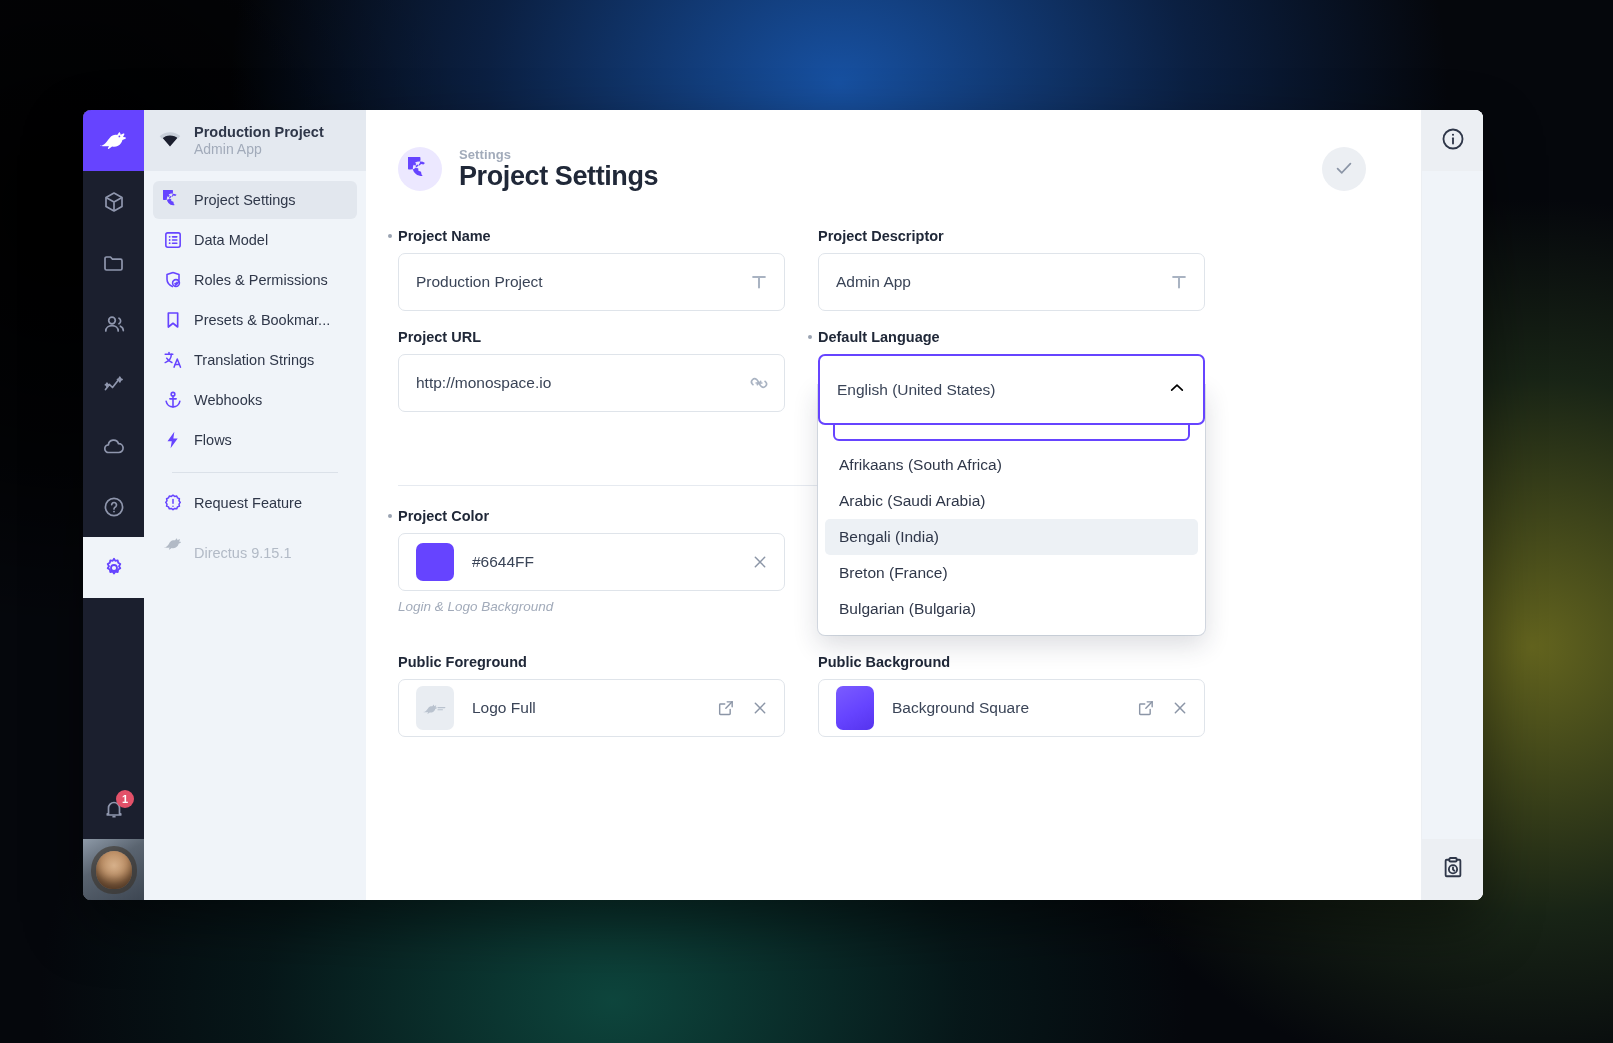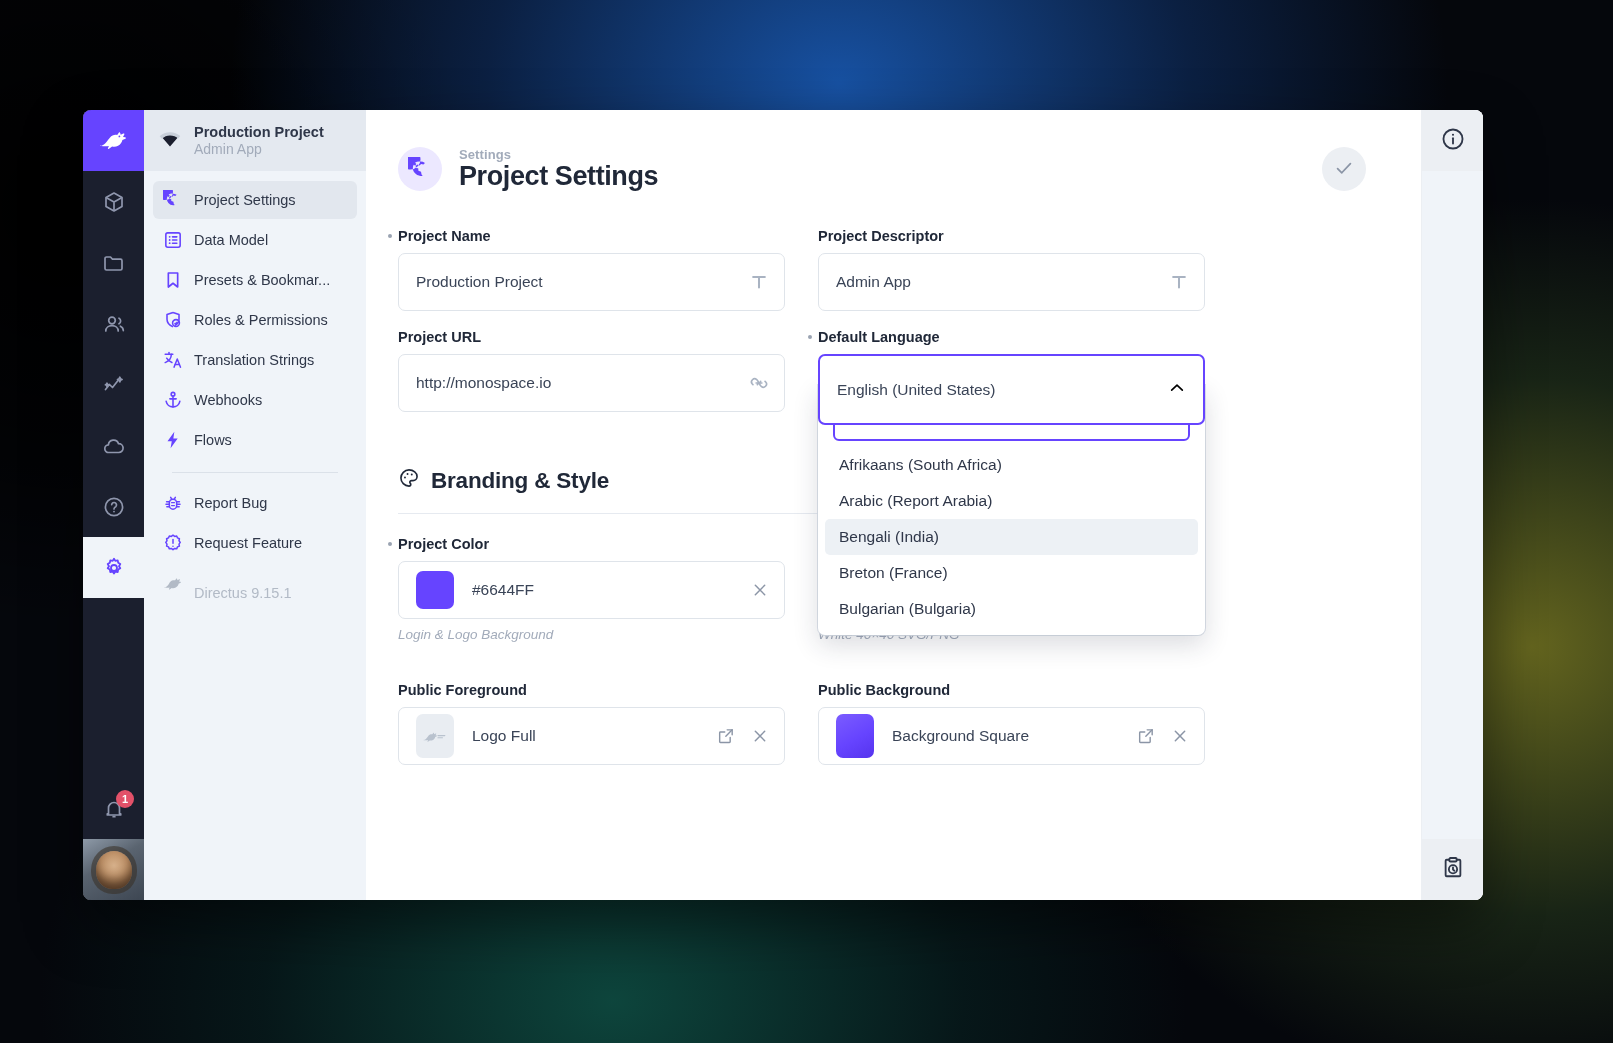--- a/index.html
+++ b/index.html
@@ -363,37 +363,37 @@
               <circle cx="8" cy="12" r="1.1" fill="currentColor" stroke="none"></circle>
               <circle cx="8" cy="15.8" r="1.1" fill="currentColor" stroke="none"></circle>
               <path d="M11.4 8.2h5.2M11.4 12h5.2M11.4 15.8h5.2"></path>
             </svg>
         </span>
         <span class="nav-label">Data Model</span>
       </div>
 
       <div class="nav-item">
         <span class="nav-icon">
-          <svg width="20" height="20" viewBox="0 0 24 24" fill="none" stroke="currentColor" stroke-width="2" stroke-linejoin="round">
-              <path d="M6.4 3.6h11.2v16.8L12 15.9l-5.6 4.5V3.6z"></path>
-            </svg>
-        </span>
-        <span class="nav-label">Presets &amp; Bookmar...</span>
-      </div>
-
-      <div class="nav-item">
-        <span class="nav-icon">
           <svg width="20" height="20" viewBox="0 0 24 24" fill="none" stroke="currentColor" stroke-width="1.9" stroke-linejoin="round">
               <path d="M12 2.9l7.2 2.6v5.7c0 3.2-2.3 6.1-5.2 7.5"></path>
               <path d="M12 2.9L4.8 5.5v5.7c0 4 3.5 7.4 7.2 8.8"></path>
               <circle cx="15.6" cy="15.6" r="4.1"></circle>
               <path d="M13.9 15.6l1.2 1.2 2.2-2.3"></path>
             </svg>
         </span>
         <span class="nav-label">Roles &amp; Permissions</span>
+      </div>
+
+      <div class="nav-item">
+        <span class="nav-icon">
+          <svg width="20" height="20" viewBox="0 0 24 24" fill="none" stroke="currentColor" stroke-width="2" stroke-linejoin="round">
+              <path d="M6.4 3.6h11.2v16.8L12 15.9l-5.6 4.5V3.6z"></path>
+            </svg>
+        </span>
+        <span class="nav-label">Presets &amp; Bookmar...</span>
       </div>
 
       <div class="nav-item">
         <span class="nav-icon">
           <svg width="20" height="20" viewBox="0 0 24 24" fill="none" stroke="currentColor" stroke-width="1.8" stroke-linecap="round" stroke-linejoin="round">
               <path d="M2.6 5.2h9.2"></path>
               <path d="M7.2 3.1v2.1"></path>
               <path d="M10 5.2c0 4.3-2.8 8.2-7.4 9.9"></path>
               <path d="M4.4 9.8c1.4 2.6 3.6 4.2 6.3 5.1"></path>
               <path d="M13.2 20.6l3.9-9.9 3.9 9.9"></path>
@@ -419,31 +419,20 @@
         <span class="nav-icon">
           <svg width="20" height="20" viewBox="0 0 24 24" fill="currentColor">
               <path d="M13.6 2.2L5.4 13.4h5.1l-1.4 8.4 8.5-11.6h-5.2z"></path>
             </svg>
         </span>
         <span class="nav-label">Flows</span>
       </div>
 
       <div id="nav-divider"></div>
 
-      <div class="nav-item">
-        <span class="nav-icon">
-          <svg width="20" height="20" viewBox="0 0 24 24" fill="none" stroke="currentColor" stroke-width="1.8" stroke-linecap="round">
-              <rect x="7.6" y="7.4" width="8.8" height="12" rx="4.4"></rect>
-              <path d="M9.2 5.2l1.3 2.2M14.8 5.2l-1.3 2.2"></path>
-              <path d="M7.6 10.6H4.3M7.6 13.4H3.6M7.6 16.6H4.6M16.4 10.6h3.3M16.4 13.4h4M16.4 16.6h3"></path>
-              <path d="M10.3 11.6h3.4M10.3 15h3.4" stroke-width="1.5"></path>
-            </svg>
-        </span>
-        <span class="nav-label">Report Bug</span>
-      </div>
 
       <div class="nav-item">
         <span class="nav-icon">
           <svg width="20" height="20" viewBox="0 0 24 24" fill="none" stroke="currentColor" stroke-width="1.8" stroke-linecap="round" stroke-linejoin="round">
               <path d="M12 2.6l2 1.5 2.4-.5 1 2.3 2.3 1-.5 2.4 1.5 2-1.5 2 .5 2.4-2.3 1-1 2.3-2.4-.5-2 1.5-2-1.5-2.4.5-1-2.3-2.3-1 .5-2.4-1.5-2 1.5-2-.5-2.4 2.3-1 1-2.3 2.4.5z"></path>
               <path d="M12 7.8v4.6"></path>
               <circle cx="12" cy="15.8" r="0.95" fill="currentColor" stroke="none"></circle>
             </svg>
         </span>
         <span class="nav-label">Request Feature</span>
@@ -550,46 +539,35 @@
               <svg width="17" height="17" viewBox="0 0 24 24" fill="none" stroke="currentColor" stroke-width="2" stroke-linecap="round">
                   <circle cx="10.6" cy="10.6" r="6.4"></circle>
                   <path d="M15.4 15.4l4.4 4.4"></path>
                 </svg>
             </span>
           </div>
           <div class="lang-option">
               <span>Afrikaans (South Africa)</span>
             </div>
           <div class="lang-option">
-              <span>Arabic (Report Arabia)</span>
+              <span>Arabic (Saudi Arabia)</span>
             </div>
           <div class="lang-option hover">
               <span>Bengali (India)</span>
             </div>
           <div class="lang-option">
               <span>Breton (France)</span>
             </div>
           <div class="lang-option">
               <span>Bulgarian (Bulgaria)</span>
             </div>
         </div>
       </div>
 
       <div class="section-header">
-        <div class="section-title">
-          <span>
-            <svg width="22" height="22" viewBox="0 0 24 24" fill="none" stroke="#202838" stroke-width="1.8">
-                <path d="M12 3.2a8.8 8.8 0 000 17.6c1.3 0 1.9-.8 1.9-1.7 0-.5-.2-.9-.5-1.3-.3-.4-.5-.8-.5-1.3 0-.9.8-1.7 1.8-1.7h1.7a4.4 4.4 0 004.4-4.4c0-4-3.9-7.2-8.8-7.2z"></path>
-                <circle cx="7.6" cy="11.4" r="1.05" fill="#202838" stroke="none"></circle>
-                <circle cx="10.4" cy="7.6" r="1.05" fill="#202838" stroke="none"></circle>
-                <circle cx="15" cy="8.1" r="1.05" fill="#202838" stroke="none"></circle>
-              </svg>
-          </span>
-          <span>Branding &amp; Style</span>
-        </div>
         <div class="section-rule"></div>
       </div>
 
       <div class="field" style="margin-top:22px">
         <div class="field-label">
           <span class="req-dot"></span>
           <span>Project Color</span>
         </div>
         <div class="input-box">
           <span class="color-swatch"></span>

